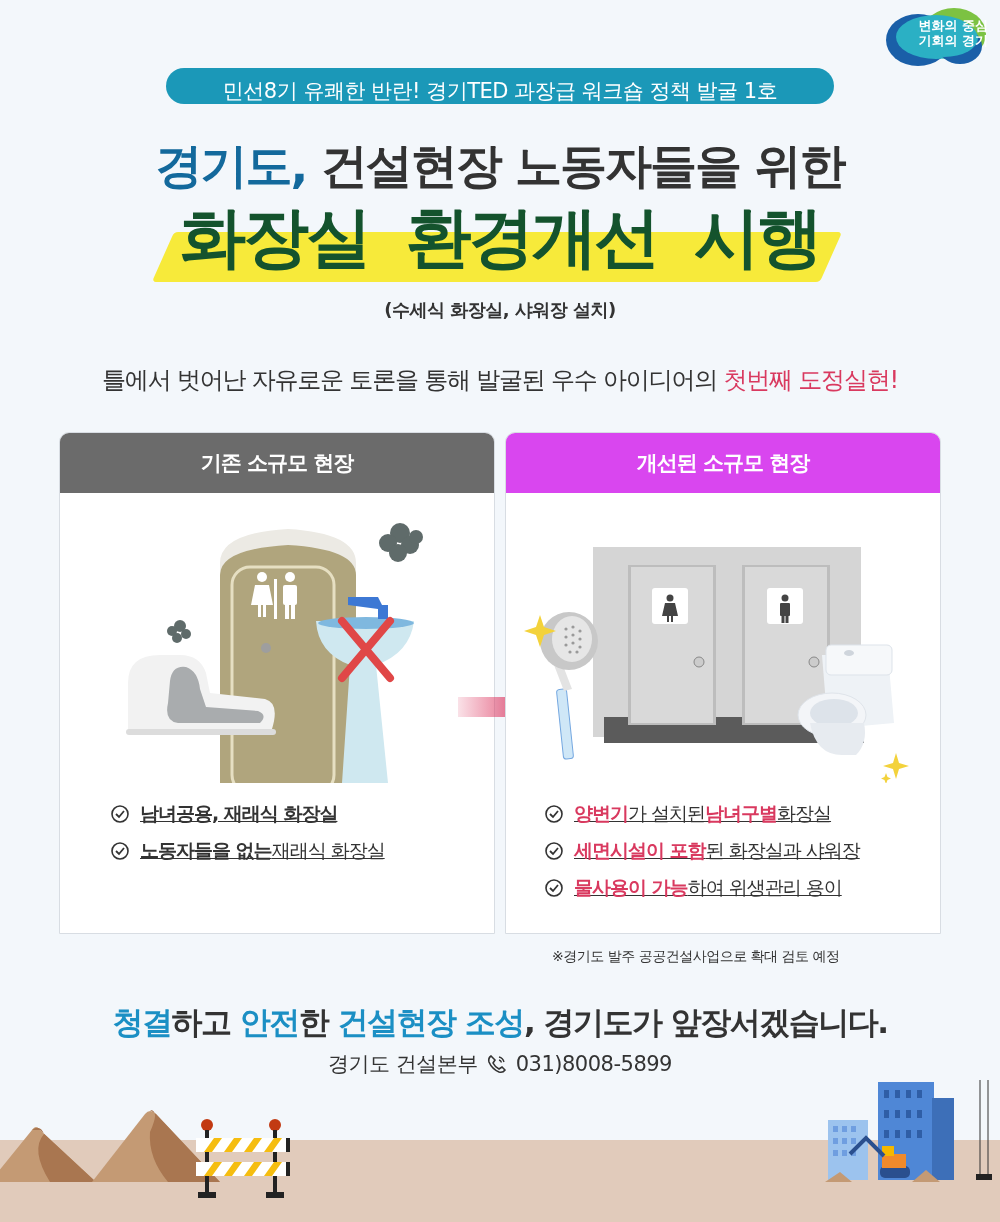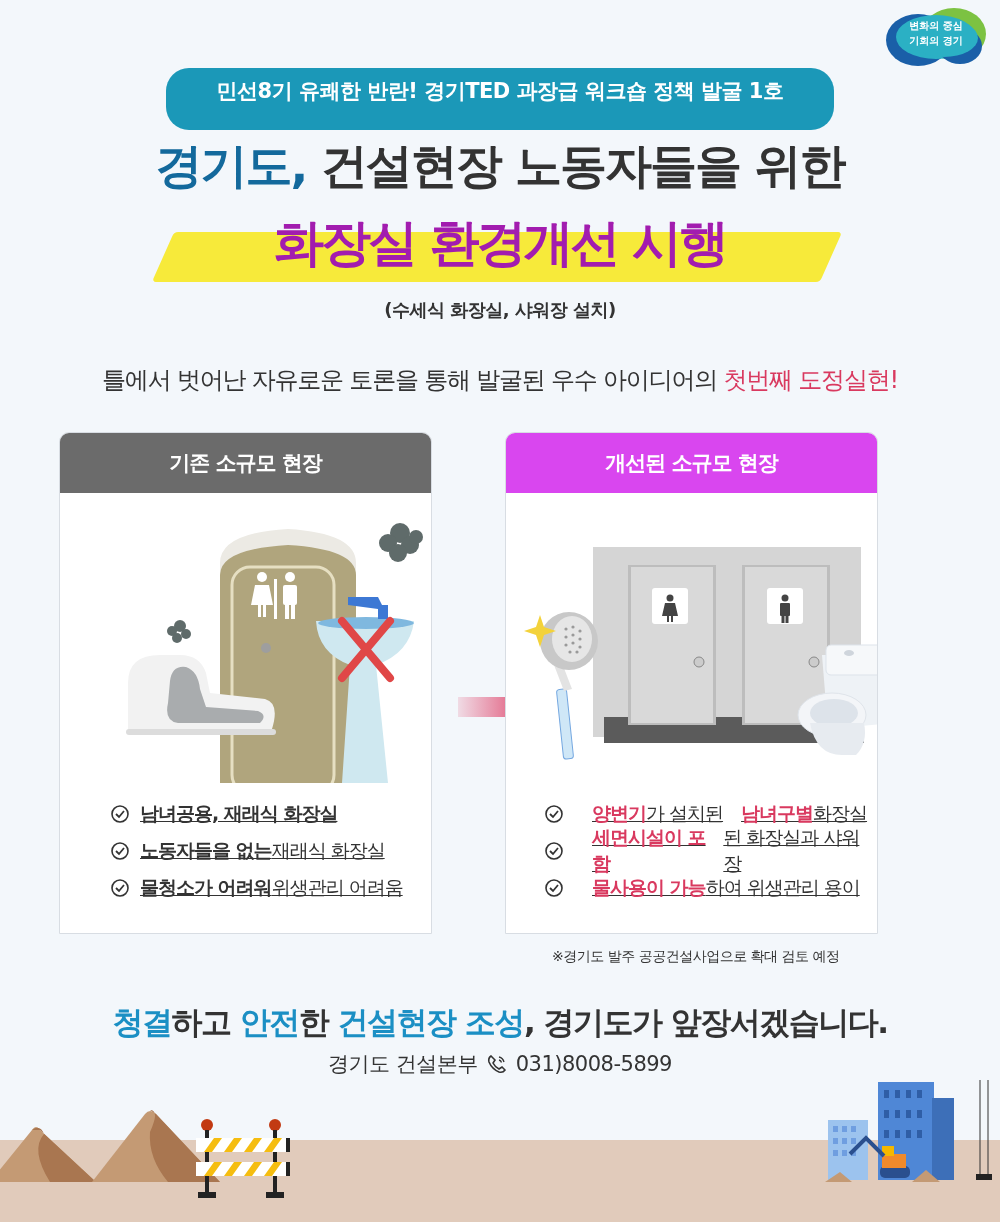--- a/index.html
+++ b/index.html
@@ -1,47 +1,47 @@
 <!DOCTYPE html>
 <html><head>
 <meta charset="utf-8">
 <style>
   * { box-sizing: border-box; margin: 0; padding: 0; }
   html, body { width: 1000px; height: 1222px; overflow: hidden; }
   body { background: #f3f7fb; font-family: "DejaVu Sans", "Liberation Sans", sans-serif; color: #333; position: relative; }
 
   .logo { position: absolute; left: 884px; top: 4px; width: 104px; height: 66px; }
-  .logo-text { position: absolute; left: 0; right: 0; top: 14px; text-align: center; color: #fff; font-weight: bold; font-size: 10px; line-height: 15px; }
-
-  .pill { position: absolute; left: 166px; top: 68px; width: 668px; height: 62px; border-radius: 23px; background: #1b98b8; color: #fff; font-size: 21px; font-weight: bold; text-align: center; line-height: 46px; letter-spacing: -0.5px; }
+  .logo-text { position: absolute; left: 0; right: 0; top: 14px; text-align: right; color: #fff; font-weight: bold; font-size: 13px; line-height: 15px; }
+
+  .pill { position: absolute; left: 166px; top: 68px; width: 668px; height: 36px; border-radius: 23px; background: #1b98b8; color: #fff; font-size: 21px; font-weight: normal; text-align: center; line-height: 46px; letter-spacing: -0.5px; }
 
   .title1 { position: absolute; left: 0; right: 0; top: 132px; text-align: center; font-size: 47px; font-weight: bold; letter-spacing: -2px; color: #333; line-height: 68px; }
   .title1 .blue { color: #13699c; }
 
   .highlight { position: absolute; left: 163px; top: 232px; width: 668px; height: 50px; background: #f7ea3a; transform: skewX(-24deg); border-radius: 4px; }
-  .title2 { position: absolute; left: 0; right: 0; top: 196px; text-align: center; font-size: 50px; font-weight: bold; letter-spacing: -3px; color: #a21caf; line-height: 94px; }
+  .title2 { position: absolute; left: 0; right: 0; top: 196px; text-align: center; font-size: 66px; font-weight: bold; letter-spacing: -3px; color: #14532d; line-height: 94px; font-family: Liberation Mono, monospace; }
 
   .subtitle { position: absolute; left: 0; right: 0; top: 298px; text-align: center; font-size: 18px; font-weight: bold; color: #333; letter-spacing: -0.5px; }
 
   .tagline { position: absolute; left: 0; right: 0; top: 364px; text-align: center; font-size: 24px; font-weight: normal; color: #333; letter-spacing: -1.2px; }
   .tagline .pink { color: #d9395f; }
 
-  .card { position: absolute; top: 432px; width: 373px; height: 502px; background: #fff; border: 1px solid #d8dde3; border-radius: 10px 10px 0 0; overflow: hidden; }
+  .card { position: absolute; top: 432px; width: 436px; height: 502px; background: #fff; border: 1px solid #d8dde3; border-radius: 10px 10px 0 0; overflow: hidden; }
   .card-left { left: 59px; }
   .card-right { left: 505px; }
   .card-head { height: 60px; line-height: 60px; text-align: center; color: #fff; font-size: 21px; font-weight: bold; letter-spacing: -1px; }
   .card-left .card-head { background: #6b6b6b; }
   .card-right .card-head { background: #d946ef; }
   .illus { position: absolute; left: 0; top: 60px; width: 436px; height: 290px; }
   .checklist { position: absolute; left: 50px; top: 362px; list-style: none; }
   .card-right .checklist { left: 38px; }
   .checklist li { display: flex; align-items: center; height: 37px; font-size: 19px; font-weight: bold; letter-spacing: -1px; color: #333; text-decoration: underline; }
   .checklist .chk { width: 20px; height: 20px; margin-right: 10px; flex: none; }
   .checklist .norm { font-weight: normal; }
-  .checklist .pink { color: #d9395f; margin-left: 18px; }
+  .checklist .pink { color: #d9395f; }
 
   .arrow { position: absolute; left: 458px; top: 683px; width: 78px; height: 48px; }
 
   .note { position: absolute; left: 552px; top: 948px; font-size: 14px; color: #333; letter-spacing: -0.5px; }
 
   .closing { position: absolute; left: 0; right: 0; top: 1002px; text-align: center; font-size: 31px; font-weight: bold; color: #333; letter-spacing: -1.5px; }
   .closing .blue { color: #1b8fc4; }
 
   .contact { position: absolute; left: 0; right: 0; top: 1050px; text-align: right; font-size: 21px; color: #333; letter-spacing: -0.5px; display: flex; justify-content: center; align-items: center; gap: 8px; }
   .contact svg { width: 22px; height: 22px; }
@@ -132,28 +132,20 @@
       <span>남녀공용, 재래식 화장실</span>
         <span class="norm"></span>
     </li>
     <li>
       <svg class="chk" viewBox="0 0 20 20">
           <circle cx="10" cy="10" r="8" fill="none" stroke="#333" stroke-width="1.6"></circle>
           <path d="M6 10 L9 13 L14 7" fill="none" stroke="#333" stroke-width="1.8"></path>
         </svg>
       <span>노동자들을 없는</span>
         <span class="norm"> 재래식 화장실</span>
-    </li>
-    <li>
-      <svg class="chk" viewBox="0 0 20 20">
-          <circle cx="10" cy="10" r="8" fill="none" stroke="#333" stroke-width="1.6"></circle>
-          <path d="M6 10 L9 13 L14 7" fill="none" stroke="#333" stroke-width="1.8"></path>
-        </svg>
-      <span>물청소가 어려워</span>
-        <span class="norm"> 위생관리 어려움</span>
     </li>
   </ul>
 </div>
 
 <svg class="arrow" viewBox="0 0 78 48">
   <defs>
     <linearGradient id="ag" x1="0" x2="1" y1="0" y2="0">
       <stop offset="0" stop-color="#de3d65" stop-opacity="0.15"></stop>
       <stop offset="1" stop-color="#de3d65"></stop>
     </linearGradient>

